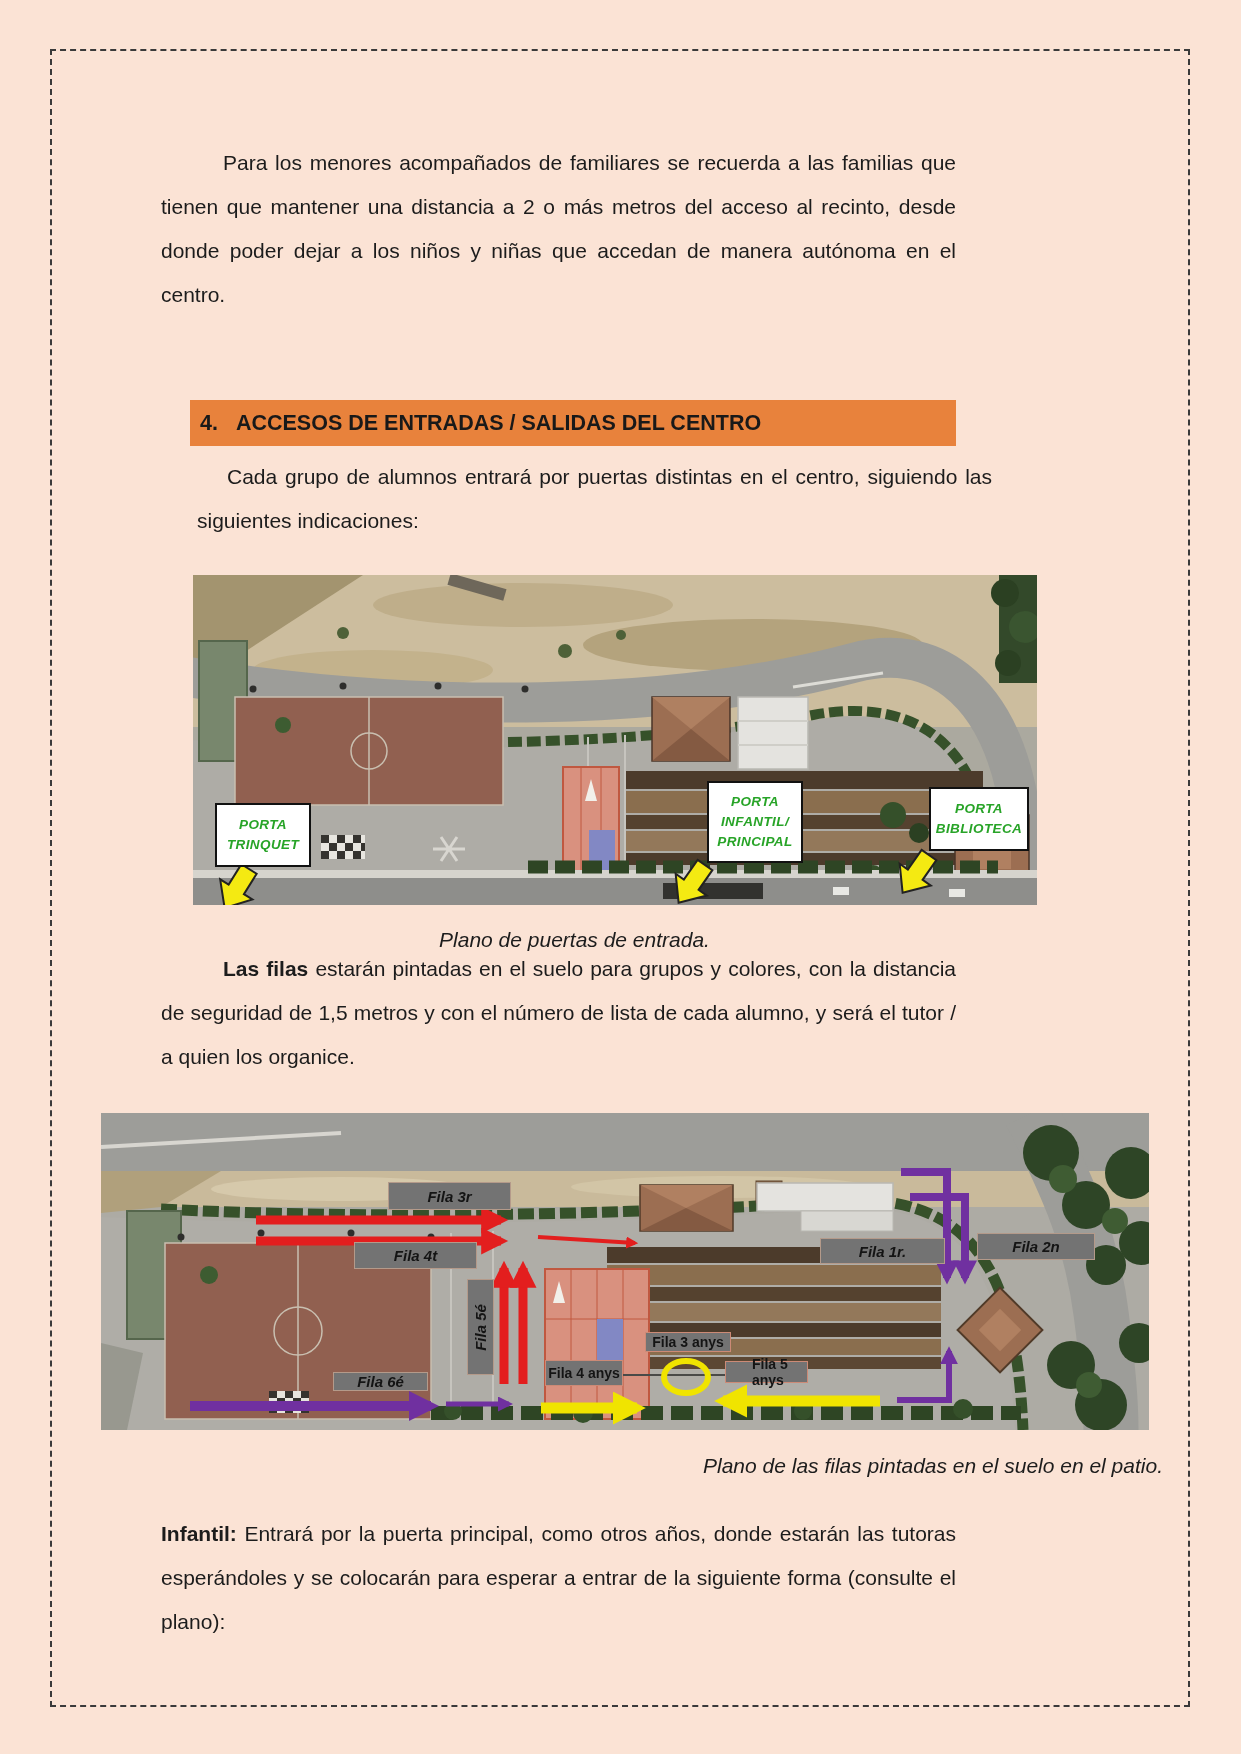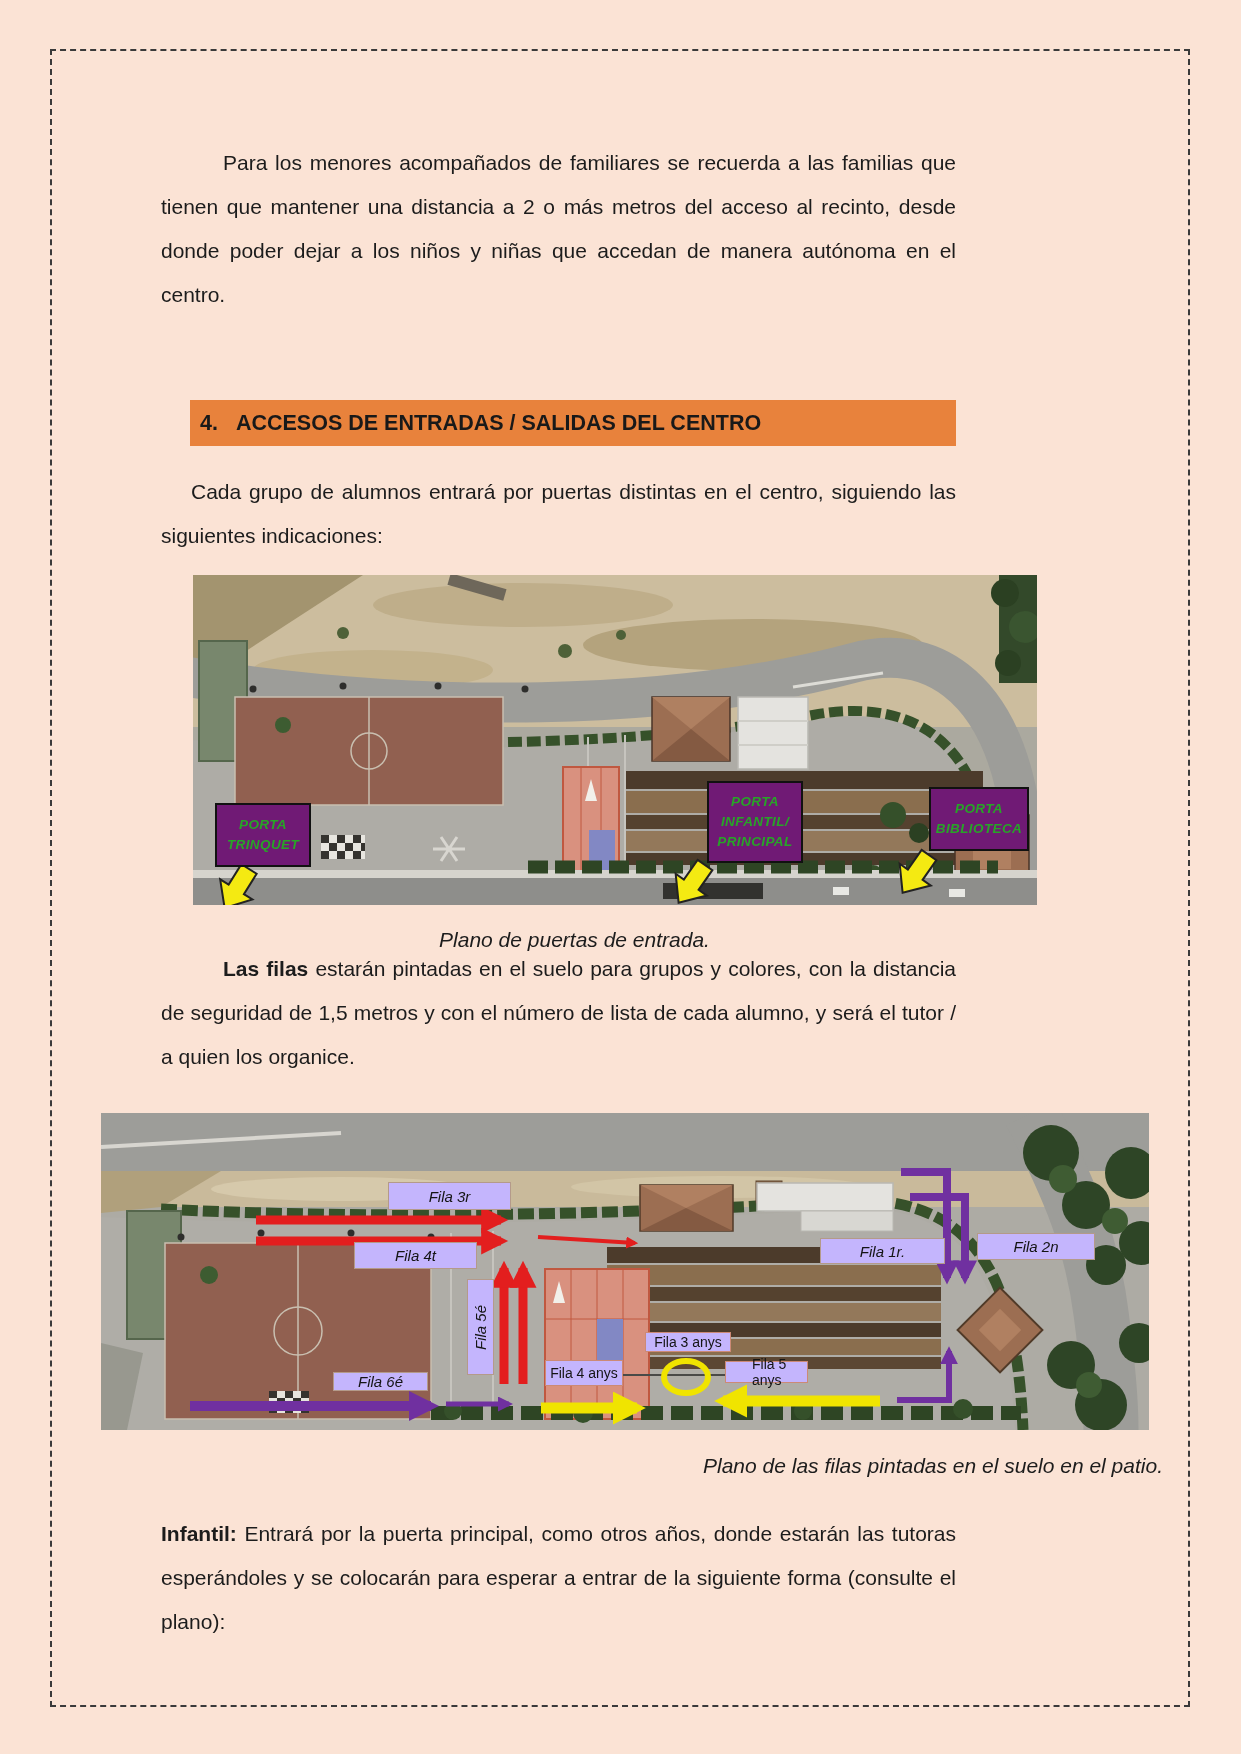--- a/index.html
+++ b/index.html
@@ -3,45 +3,45 @@
 <meta charset="utf-8">
 <style>
   html,body{margin:0;padding:0;}
   .page{position:relative;width:1241px;height:1754px;background:#fbe3d5;
         font-family:"Liberation Sans",sans-serif;color:#1c1c1c;overflow:hidden;}
   .frame{position:absolute;left:50px;top:49px;width:1136px;height:1654px;
          border:2px dashed #3a3a3a;}
   .para{position:absolute;left:161px;width:795px;font-size:21px;line-height:44px;
         text-align:justify;margin:0;}
   .p1{top:141px;text-indent:62px;}
-  .p2{top:470px;text-indent:30px;}
+  .p2{top:455px;text-indent:30px;margin-left:36px;}
   .p3{top:947px;text-indent:62px;}
   .p4{top:1512px;}
   .heading-bar{position:absolute;left:190px;top:400px;width:766px;height:46px;
         background:#e8823c;display:flex;align-items:center;box-sizing:border-box;
         padding-left:10px;font-weight:bold;font-size:21.5px;color:#191919;}
   .heading-bar .num{margin-right:18px;}
   .caption{position:absolute;margin:16px;font-size:21px;font-style:italic;color:#1c1c1c;}
   .caption1{left:161px;top:912px;width:795px;text-align:center;}
   .caption2{left:161px;top:1438px;width:986px;text-align:right;}
   .map{position:absolute;}
   .map svg{position:absolute;left:0;top:0;width:100%;height:100%;display:block;}
   .map1{left:193px;top:575px;width:844px;height:330px;}
   .map2{left:101px;top:1113px;width:1048px;height:317px;}
   
-  .door-sign{position:absolute;background:#701a75;border:2px solid #111;
+  .door-sign{position:absolute;background:#ffffff;border:2px solid #111;
         color:#28a428;font-weight:bold;font-style:italic;font-size:13.5px;
         line-height:1.5;letter-spacing:.4px;display:flex;align-items:center;
         justify-content:center;text-align:center;box-sizing:border-box;padding:2px;}
   .sign-trinquet{left:22px;top:228px;width:96px;height:64px;}
   .sign-infantil{left:514px;top:206px;width:96px;height:82px;}
   .sign-biblioteca{left:736px;top:212px;width:100px;height:64px;}
   
-  .fila{position:absolute;background:#c4b5fd;border:1px solid #b49a8a;color:#141414;
-        font-weight:normal;font-style:italic;font-size:15px;display:flex;
+  .fila{position:absolute;background:#737373;border:1px solid #b49a8a;color:#141414;
+        font-weight:bold;font-style:italic;font-size:15px;display:flex;
         align-items:center;justify-content:center;box-sizing:border-box;}
   .f3r{left:287px;top:69px;width:123px;height:28px;}
   .f4t{left:253px;top:129px;width:123px;height:27px;}
   .f5e{left:366px;top:166px;width:27px;height:96px;}
   .f5e span{transform:rotate(-90deg);white-space:nowrap;}
   .f6e{left:232px;top:259px;width:95px;height:19px;}
   .f1r{left:719px;top:125px;width:125px;height:26px;}
   .f2n{left:876px;top:120px;width:118px;height:27px;}
   .fanys{font-style:normal;font-size:14px;border:1px solid #cc8a76;}
   .f3a{left:544px;top:219px;width:86px;height:20px;}

